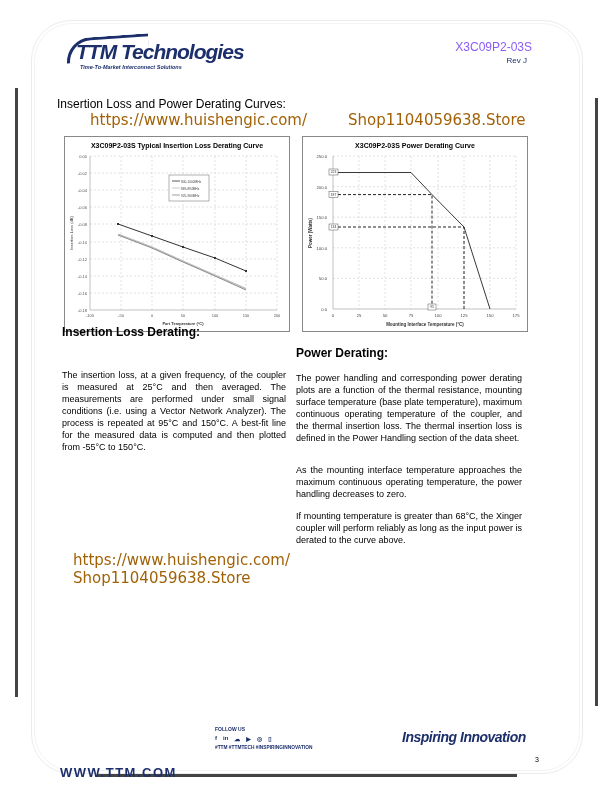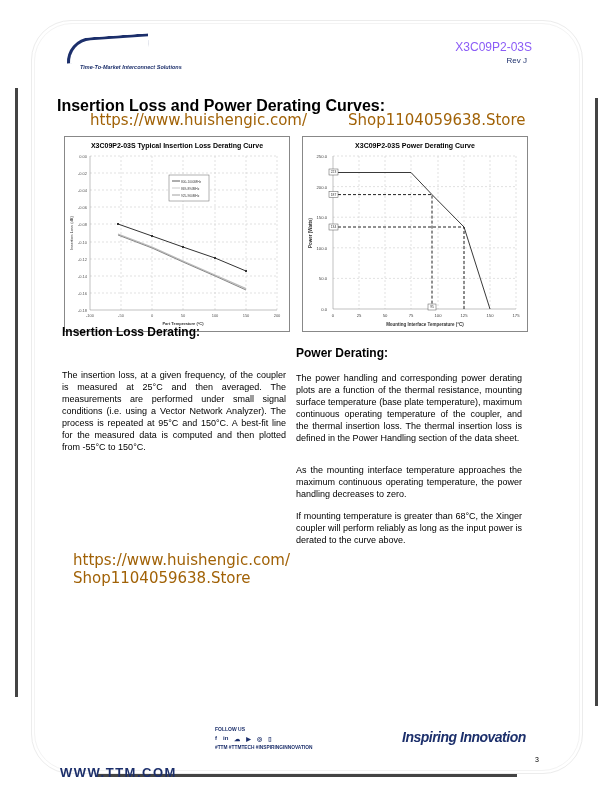--- a/index.html
+++ b/index.html
@@ -8,21 +8,21 @@
   .frame { position:absolute; left:31px; top:20px; width:550px; height:752px; border:1px solid #ececec; border-radius:40px; }
   .frame2 { position:absolute; left:34px; top:23px; width:544px; height:746px; border:1px solid #f3f3f3; border-radius:38px; }
   .side-bar { position:absolute; width:3px; background:#444; }
   .bottom-bar { position:absolute; height:3px; background:#444; }
   .logo { left:60px; top:34px; width:200px; height:40px; }
   .logo-main { position:absolute; left:16px; top:6px; font-weight:bold; font-style:italic; font-size:21px; color:#1c2f6b; letter-spacing:-1px; font-family:"Liberation Sans", sans-serif; }
   .logo-sub { position:absolute; left:20px; top:30px; font-size:5.5px; font-style:italic; font-weight:bold; color:#1c2f6b; }
   .logo-swoosh { position:absolute; left:6px; top:2px; width:80px; height:22px; border-top:3px solid #1c2f6b; border-left:3px solid #1c2f6b; border-radius:60px 0 0 0; transform:rotate(-4deg); }
   .docid { right:80px; top:40px; font-size:12px; color:#8b5cf6; text-align:left; }
   .rev { right:85px; top:56px; font-size:8px; color:#1c2f6b; }
-  .sec-title { left:57px; top:97px; font-size:16px; font-weight:bold; }
+  .sec-title { left:57px; top:97px; font-size:12px; font-weight:normal; }
   .wm { color:#a16207; font-size:15px; font-family:"DejaVu Sans", sans-serif; }
   .chart-box { position:absolute; border:1px solid #888; background:#fff; }
   .chart-title { position:absolute; width:100%; text-align:center; font-size:7px; font-weight:bold; top:5px; }
   .sub-h { font-size:12px; font-weight:bold; }
   .para { font-size:9px; line-height:12px; text-align:justify; }
   .footer-url { left:60px; top:765px; font-size:13px; font-weight:bold; color:#1c2f6b; letter-spacing:1.5px; }
   .follow { left:215px; top:726px; font-size:5px; font-weight:bold; color:#1c2f6b; }
   .social { left:215px; top:735px; font-size:6px; color:#1c2f6b; display:flex; gap:6px; font-weight:bold; }
   .hashtags { left:215px; top:745px; font-size:4.8px; font-weight:bold; color:#1c2f6b; }
   .inspire { left:402px; top:729px; font-size:14px; font-style:italic; font-weight:bold; color:#1c2f6b; letter-spacing:-0.5px; }
@@ -33,20 +33,21 @@
 <body>
 
 <div class="frame"></div>
 <div class="frame2"></div>
 <div class="side-bar" style="left:15px;top:88px;height:609px;"></div>
 <div class="side-bar" style="left:595px;top:98px;height:608px;"></div>
 <div class="bottom-bar" style="left:97px;top:774px;width:420px;"></div>
 
 <div class="abs logo">
   <div class="logo-swoosh"></div>
+  <div class="logo-main">TTM Technologies</div>
   <div class="logo-sub">Time-To-Market Interconnect Solutions</div>
 </div>
 <div class="abs docid">X3C09P2-03S</div>
 <div class="abs rev">Rev J</div>
 
 <div class="abs sec-title">Insertion Loss and Power Derating Curves:</div>
 <div class="abs wm" style="left:90px;top:111px;">https://www.huishengic.com/</div>
 <div class="abs wm" style="left:348px;top:111px;">Shop1104059638.Store</div>
 
 <div class="chart-box" style="left:64px;top:136px;width:224px;height:194px;">

